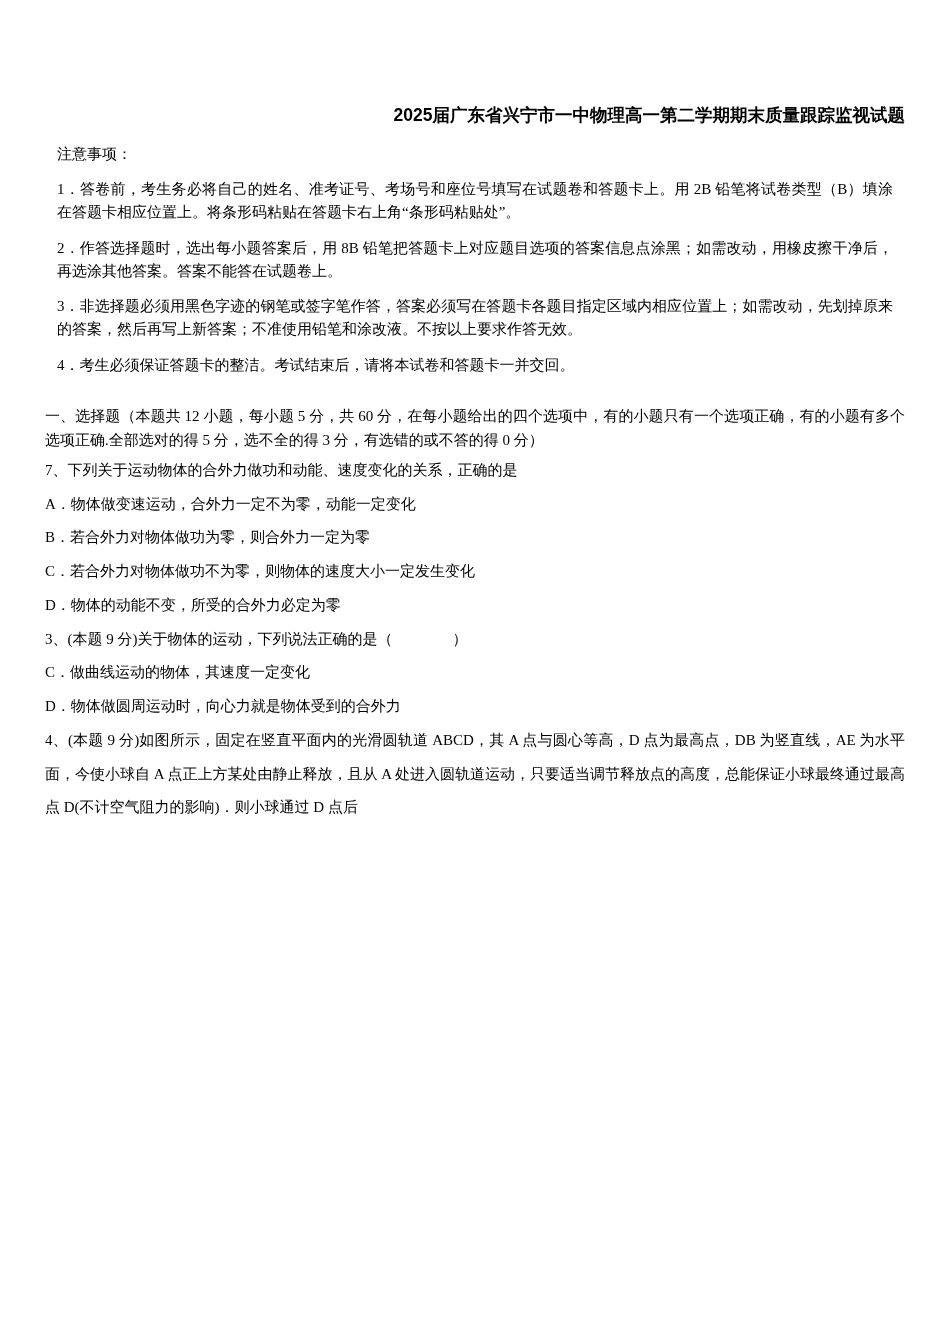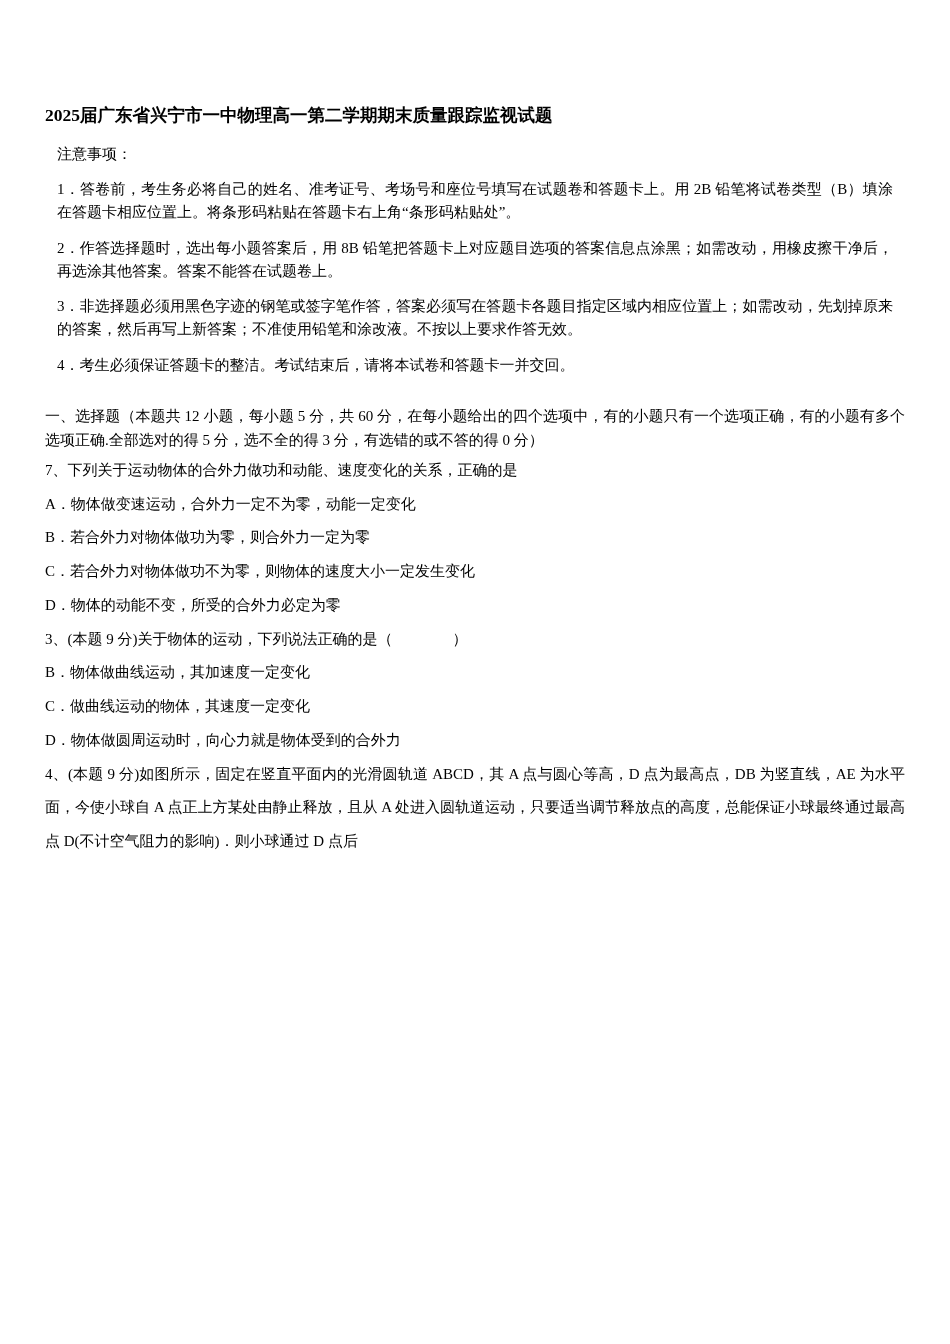--- a/index.html
+++ b/index.html
@@ -13,24 +13,24 @@
     height: 1344px;
     box-sizing: border-box;
     background: #ffffff;
     color: #000000;
     padding: 104px 45px 0 45px;
     font-family: "Liberation Serif", serif;
     font-size: 15px;
     overflow: hidden;
   }
   .title {
-    font-family: Liberation Serif, serif;
+    font-family: Liberation Sans, sans-serif;
     font-size: 17.5px;
     font-weight: bold;
-    text-align: left;
+    text-align: right;
     margin: 0 0 16px 0;
     line-height: 1.3;
   }
   .notices p {
     margin: 12px;
     line-height: 1.55;
     text-align: justify;
   }
   .section-header {
     margin: 27px 0 0 0;
@@ -69,21 +69,20 @@
       <p>7、下列关于运动物体的合外力做功和动能、速度变化的关系，正确的是</p>
       <p>A．物体做变速运动，合外力一定不为零，动能一定变化</p>
       <p>B．若合外力对物体做功为零，则合外力一定为零</p>
       <p>C．若合外力对物体做功不为零，则物体的速度大小一定发生变化</p>
       <p>D．物体的动能不变，所受的合外力必定为零</p>
     </div>
 
 
     <div>
       <p>3、(本题 9 分)关于物体的运动，下列说法正确的是（　　　　）</p>
-      <p>B．物体做曲线运动，其加速度一定变化</p>
       <p>C．做曲线运动的物体，其速度一定变化</p>
       <p>D．物体做圆周运动时，向心力就是物体受到的合外力</p>
     </div>
 
     <div>
       <p>4、(本题 9 分)如图所示，固定在竖直平面内的光滑圆轨道 ABCD，其 A 点与圆心等高，D 点为最高点，DB 为竖直线，AE 为水平面，今使小球自 A 点正上方某处由静止释放，且从 A 处进入圆轨道运动，只要适当调节释放点的高度，总能保证小球最终通过最高点 D(不计空气阻力的影响)．则小球通过 D 点后</p>
     </div>
 
   </div>
 

